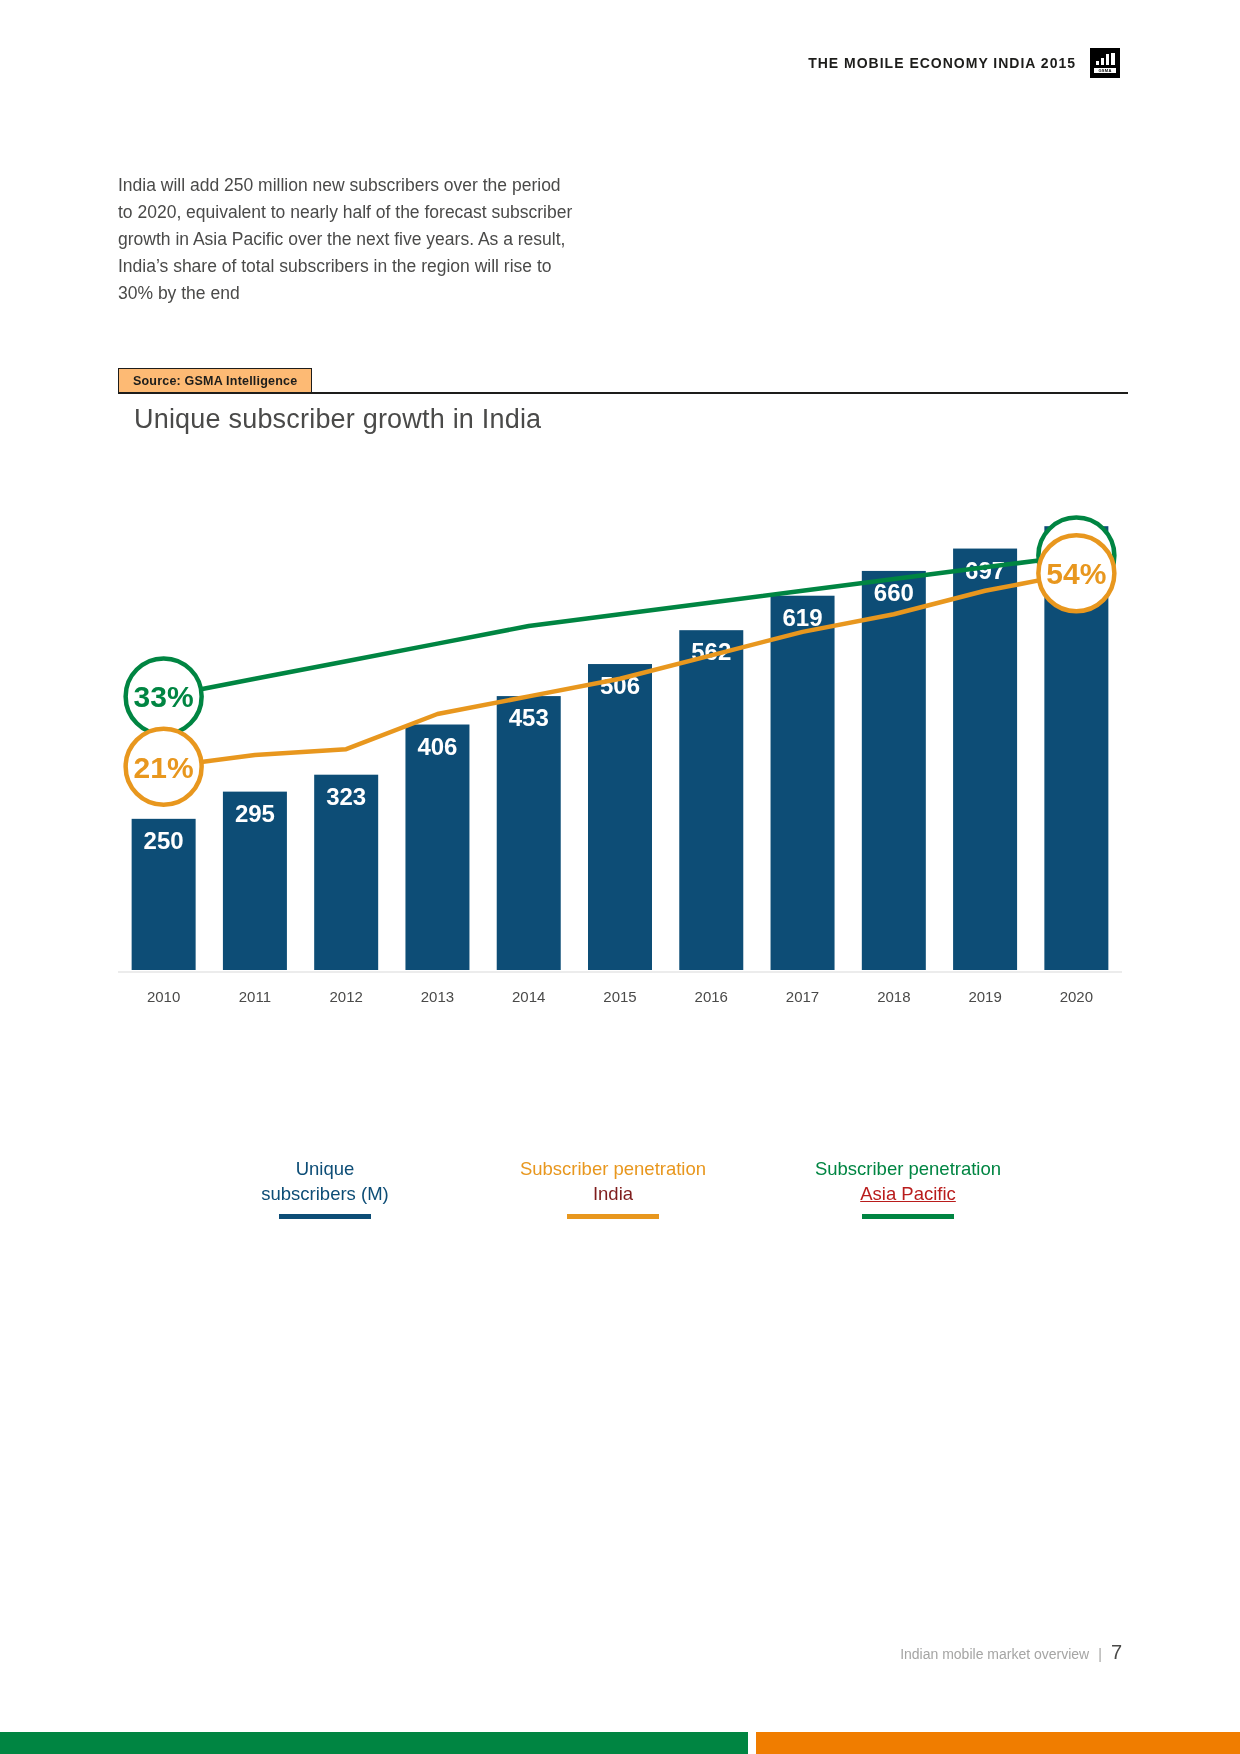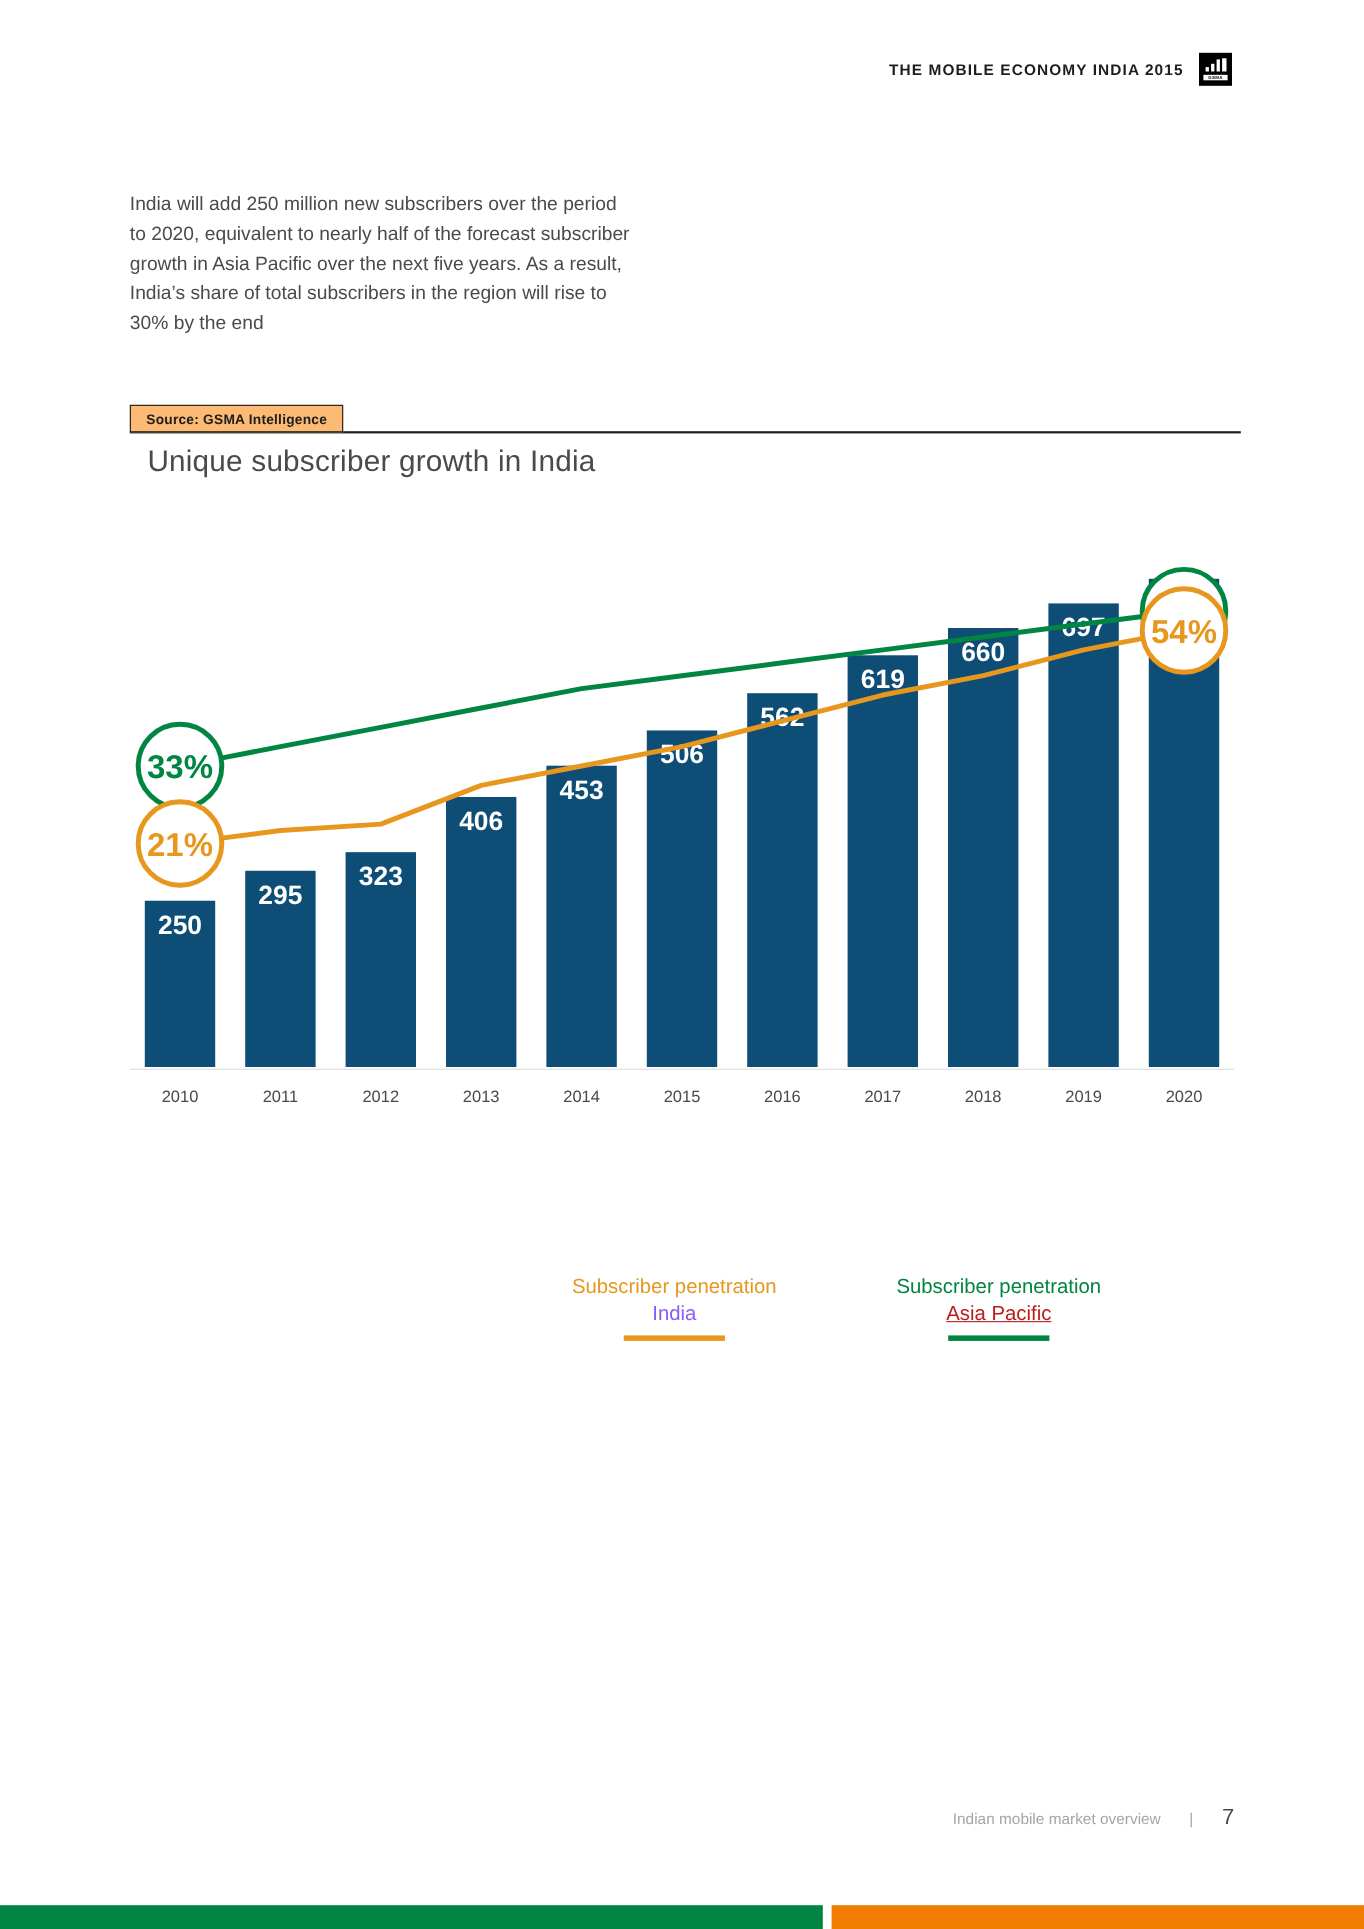--- a/index.html
+++ b/index.html
@@ -67,21 +67,21 @@
   }
   .legend-item{position:absolute;width:230px;text-align:center;}
   .legend-item .lbl{font-size:18.5px;line-height:25px;}
   .legend-item .swatch{width:92px;height:5px;margin:8px auto 0;}
   .legend-1{left:92px;}
   .legend-2{left:380px;}
   .legend-3{left:675px;}
 
   
   .footer{
-    position:absolute;right:118px;bottom:90px;display:flex;align-items:baseline;gap:26px;
+    position:absolute;right:118px;bottom:90px;display:flex;align-items:baseline;gap:9px;
   }
   .footer-text{font-size:14px;color:#a5a5a4;}
   .footer-sep{font-size:14px;color:#a5a5a4;}
   .footer-page{font-size:20px;color:#4a4a49;}
 
   .bottom-bars{position:absolute;left:0;bottom:0;width:1240px;height:22px;}
   .bar-green{position:absolute;left:0;bottom:0;width:748px;height:22px;background:#008542;}
   .bar-orange{position:absolute;left:756px;bottom:0;width:484px;height:22px;background:#f07d00;}
 </style>
 </head>
@@ -190,23 +190,28 @@
           <text x="1076.3636363636363" y="136.60000000000002" text-anchor="middle" fill="#008542" font-family="&quot;Liberation Sans Narrow&quot;,&quot;Liberation Sans&quot;,sans-serif" font-size="30" font-weight="600">57%</text>
         </g>
         <g>
           <circle cx="1076.3636363636363" cy="143.2" r="38" fill="#ffffff" stroke="#e8971e" stroke-width="4.5"></circle>
           <text x="1076.3636363636363" y="154.2" text-anchor="middle" fill="#e8971e" font-family="&quot;Liberation Sans Narrow&quot;,&quot;Liberation Sans&quot;,sans-serif" font-size="30" font-weight="600">54%</text>
         </g>
       </svg>
   </div>
 
   <div class="legend">
+    <div class="legend-item legend-1">
+      <div class="lbl" style="color: rgb(13, 77, 118);">Unique</div>
+      <div class="lbl" style="color: rgb(13, 77, 118);">subscribers (M)</div>
+      <div class="swatch" style="background: rgb(13, 77, 118);"></div>
+    </div>
     <div class="legend-item legend-2">
       <div class="lbl" style="color: rgb(232, 151, 30);">Subscriber penetration</div>
-      <div class="lbl" style="color: #8b5cf6;">India</div>
+      <div class="lbl" style="color: #7f1d1d;">India</div>
       <div class="swatch" style="background: rgb(232, 151, 30);"></div>
     </div>
     <div class="legend-item legend-3">
       <div class="lbl" style="color: rgb(0, 133, 66);">Subscriber penetration</div>
       <div class="lbl" style="color: #b91c1c; text-decoration: underline;">Asia Pacific</div>
       <div class="swatch" style="background: rgb(0, 133, 66);"></div>
     </div>
   </div>
 
   <div class="footer">

